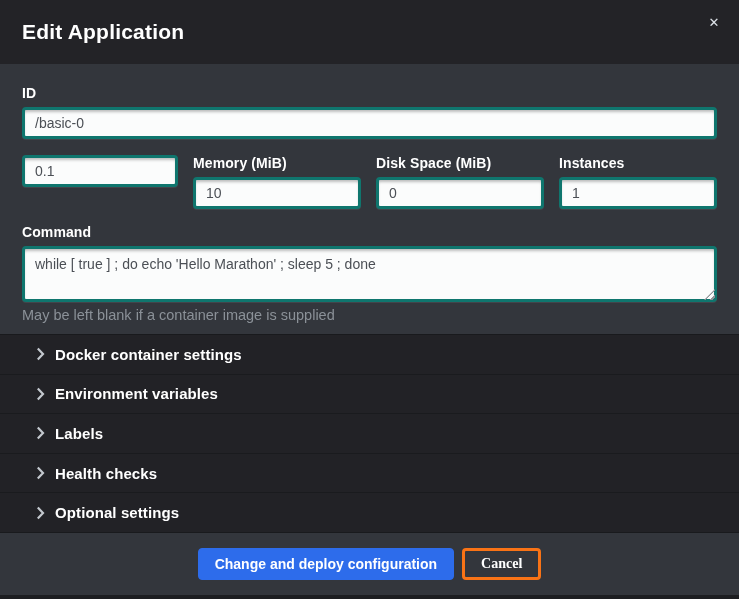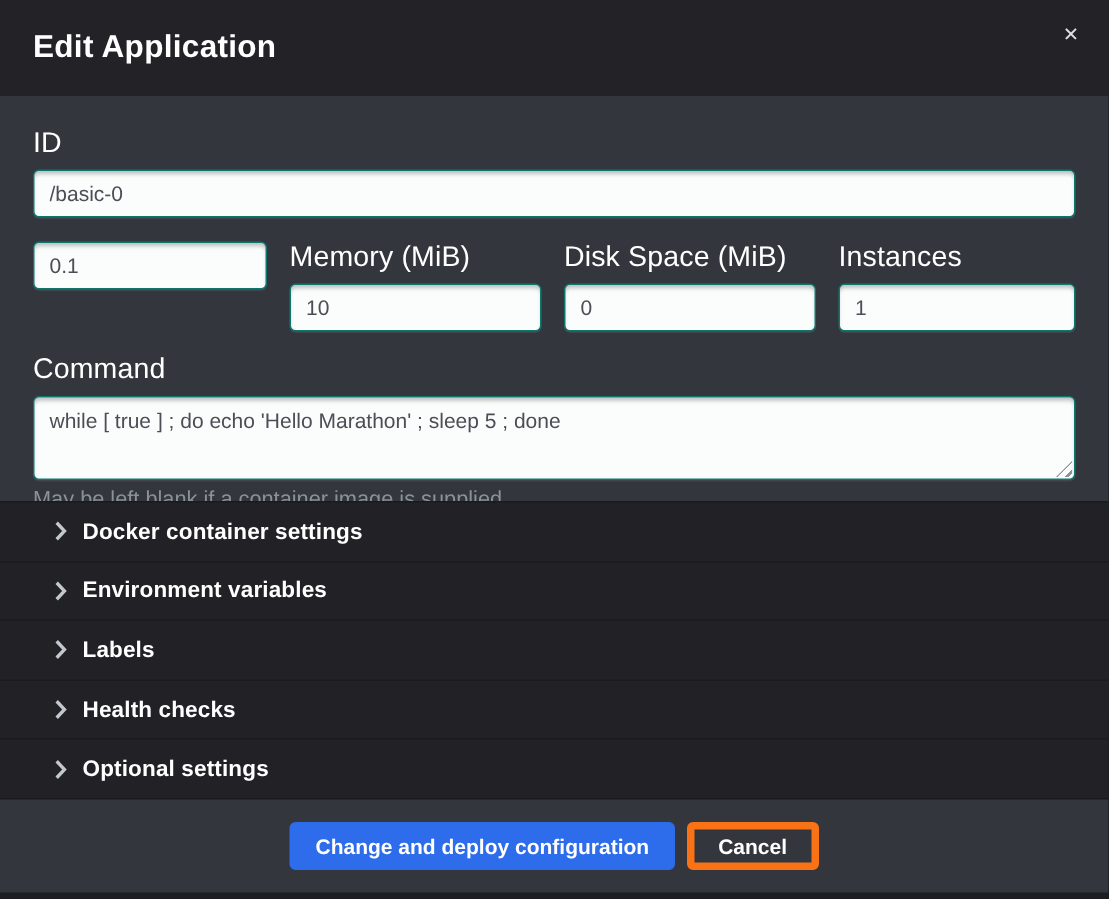--- a/index.html
+++ b/index.html
@@ -33,29 +33,29 @@
     font-family: "Liberation Sans", sans-serif;
   }
   
   .modal-form {
     background: #33363c;
     padding: 21px 22px 0 22px;
     flex: 0 0 270px; height: 270px;
   }
   .field-label {
     display: block;
-    color: #ffffff; font-size: 19px; font-weight: 400;
+    color: #ffffff; font-size: 14px; font-weight: 700;
     margin-bottom: 6px; letter-spacing: .1px;
   }
   .text-input, .text-area {
     width: 100%;
     font-family: "Liberation Sans", "DejaVu Sans", sans-serif;
     font-size: 14px; color: #4b4f55;
     background: #fbfcfc;
-    border: 1px solid #0f766e;
+    border: 3px solid #0f766e;
     border-radius: 4px;
     padding: 6px 10px;
     box-shadow: inset 0 3px 3px -1px rgba(0,0,0,0.25), 0 1px 0 rgba(255,255,255,0.08);
     outline: none;
   }
   .text-input { height: 32px; }
   .resources-row {
     display: grid;
     grid-template-columns: 156px 168px 168px 1fr;
     column-gap: 15px;
@@ -111,21 +111,21 @@
     font-family: "Liberation Sans", "DejaVu Sans", sans-serif;
     font-size: 14px; font-weight: 700;
     border-radius: 4px; cursor: pointer;
     padding: 0 16px;
     display: inline-flex; align-items: center;
   }
   .btn-primary {
     background: #2d6ceb; border: 1px solid #2d6ceb; color: #ffffff;
   }
   .btn-cancel {
-    background: transparent; border: 5px solid #f97316; color: #ffffff;
+    background: transparent; border: 3px solid #f97316; color: #ffffff; font-family: Liberation Serif, serif;
   }
 </style>
 </head>
 <body>
 
 <div class="modal">
 
   <div class="modal-header">
     <div class="modal-title">Edit Application</div>
     <button class="close-btn">

